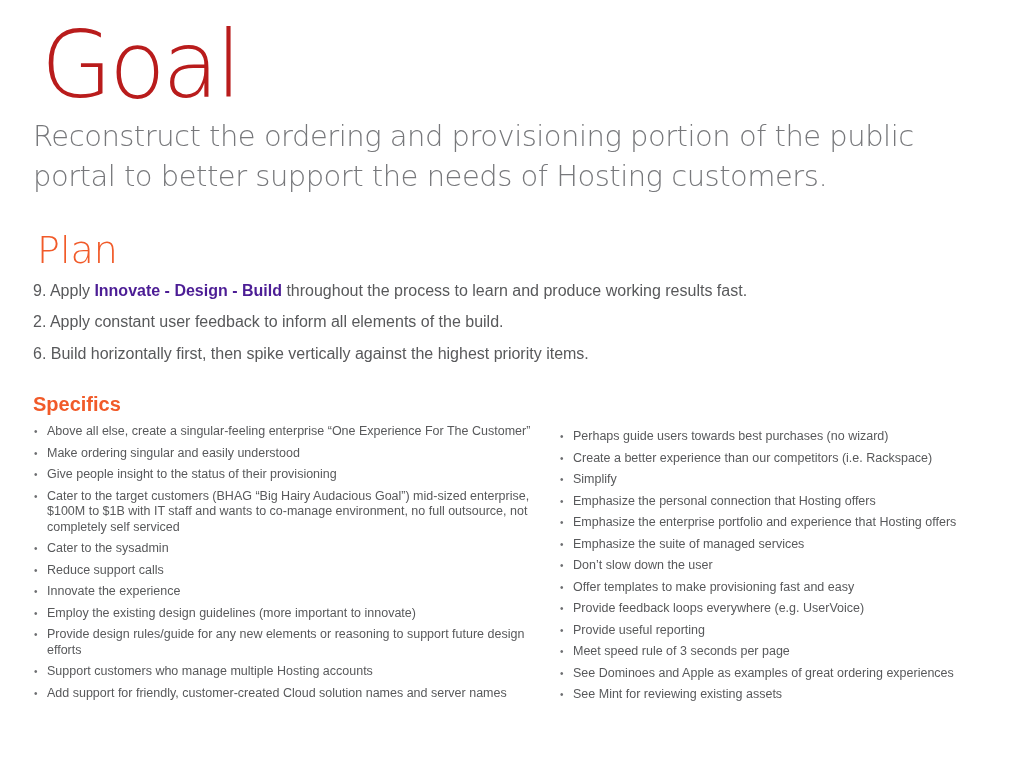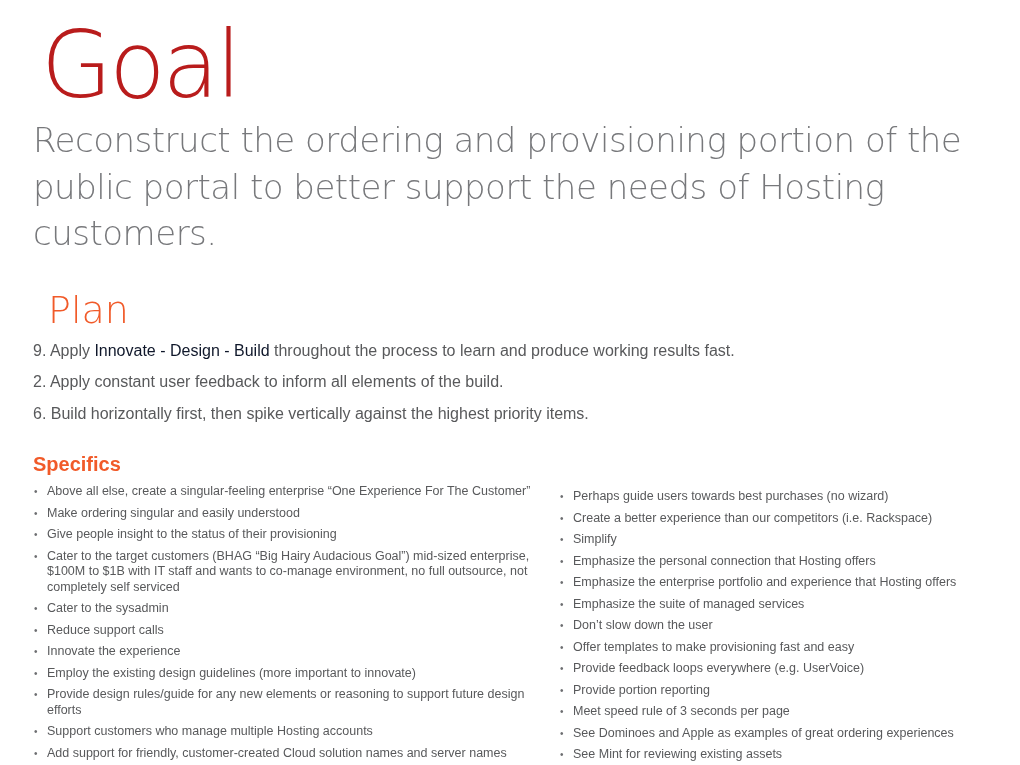--- a/index.html
+++ b/index.html
@@ -19,47 +19,47 @@
     font-weight: 200;
     font-size: 92px;
     line-height: 0.95;
     letter-spacing: -3px;
     color: #b91c1c;
     margin: 8px;
   }
   .subtitle {
     font-family: "DejaVu Sans", "Liberation Sans", sans-serif;
     font-weight: 200;
-    font-size: 34px;
+    font-size: 29px;
     line-height: 1.36;
     letter-spacing: -0.5px;
     color: #77787B;
     margin: 8px 0 0 0;
     max-width: 960px;
   }
   .plan-heading {
     font-family: "DejaVu Sans", "Liberation Sans", sans-serif;
     font-weight: 200;
     font-size: 38px;
     line-height: 1.1;
     color: #F15A29;
-    margin: 34px 0 0 15px;
+    margin: 34px 0 0 4px;
   }
   .plan-list {
     list-style: none;
     margin: 10px 0 0 0;
     padding: 0;
   }
   .plan-item {
     font-size: 16px;
     line-height: 1.15;
     color: #58595B;
     margin: 0 0 13px 0;
   }
-  .plan-item strong { font-weight: normal; color: #0f172a; }
+  .plan-item strong { font-weight: bold; color: #4c1d95; }
   .specifics-heading {
     font-size: 20px;
     font-weight: 600;
     color: #F15A29;
     margin: 30px 0 6px 0;
     line-height: 1.15;
   }
   .columns {
     display: flex;
     margin-top: 8px;
@@ -221,21 +221,21 @@
           <span class="btext">Offer templates to make provisioning fast and easy</span>
         </li>
 
         <li class="bullet-item">
           <span class="marker">•</span>
           <span class="btext">Provide feedback loops everywhere (e.g. UserVoice)</span>
         </li>
 
         <li class="bullet-item">
           <span class="marker">•</span>
-          <span class="btext">Provide portion reporting</span>
+          <span class="btext">Provide useful reporting</span>
         </li>
 
         <li class="bullet-item">
           <span class="marker">•</span>
           <span class="btext">Meet speed rule of 3 seconds per page</span>
         </li>
 
         <li class="bullet-item">
           <span class="marker">•</span>
           <span class="btext">See Dominoes and Apple as examples of great ordering experiences</span>

